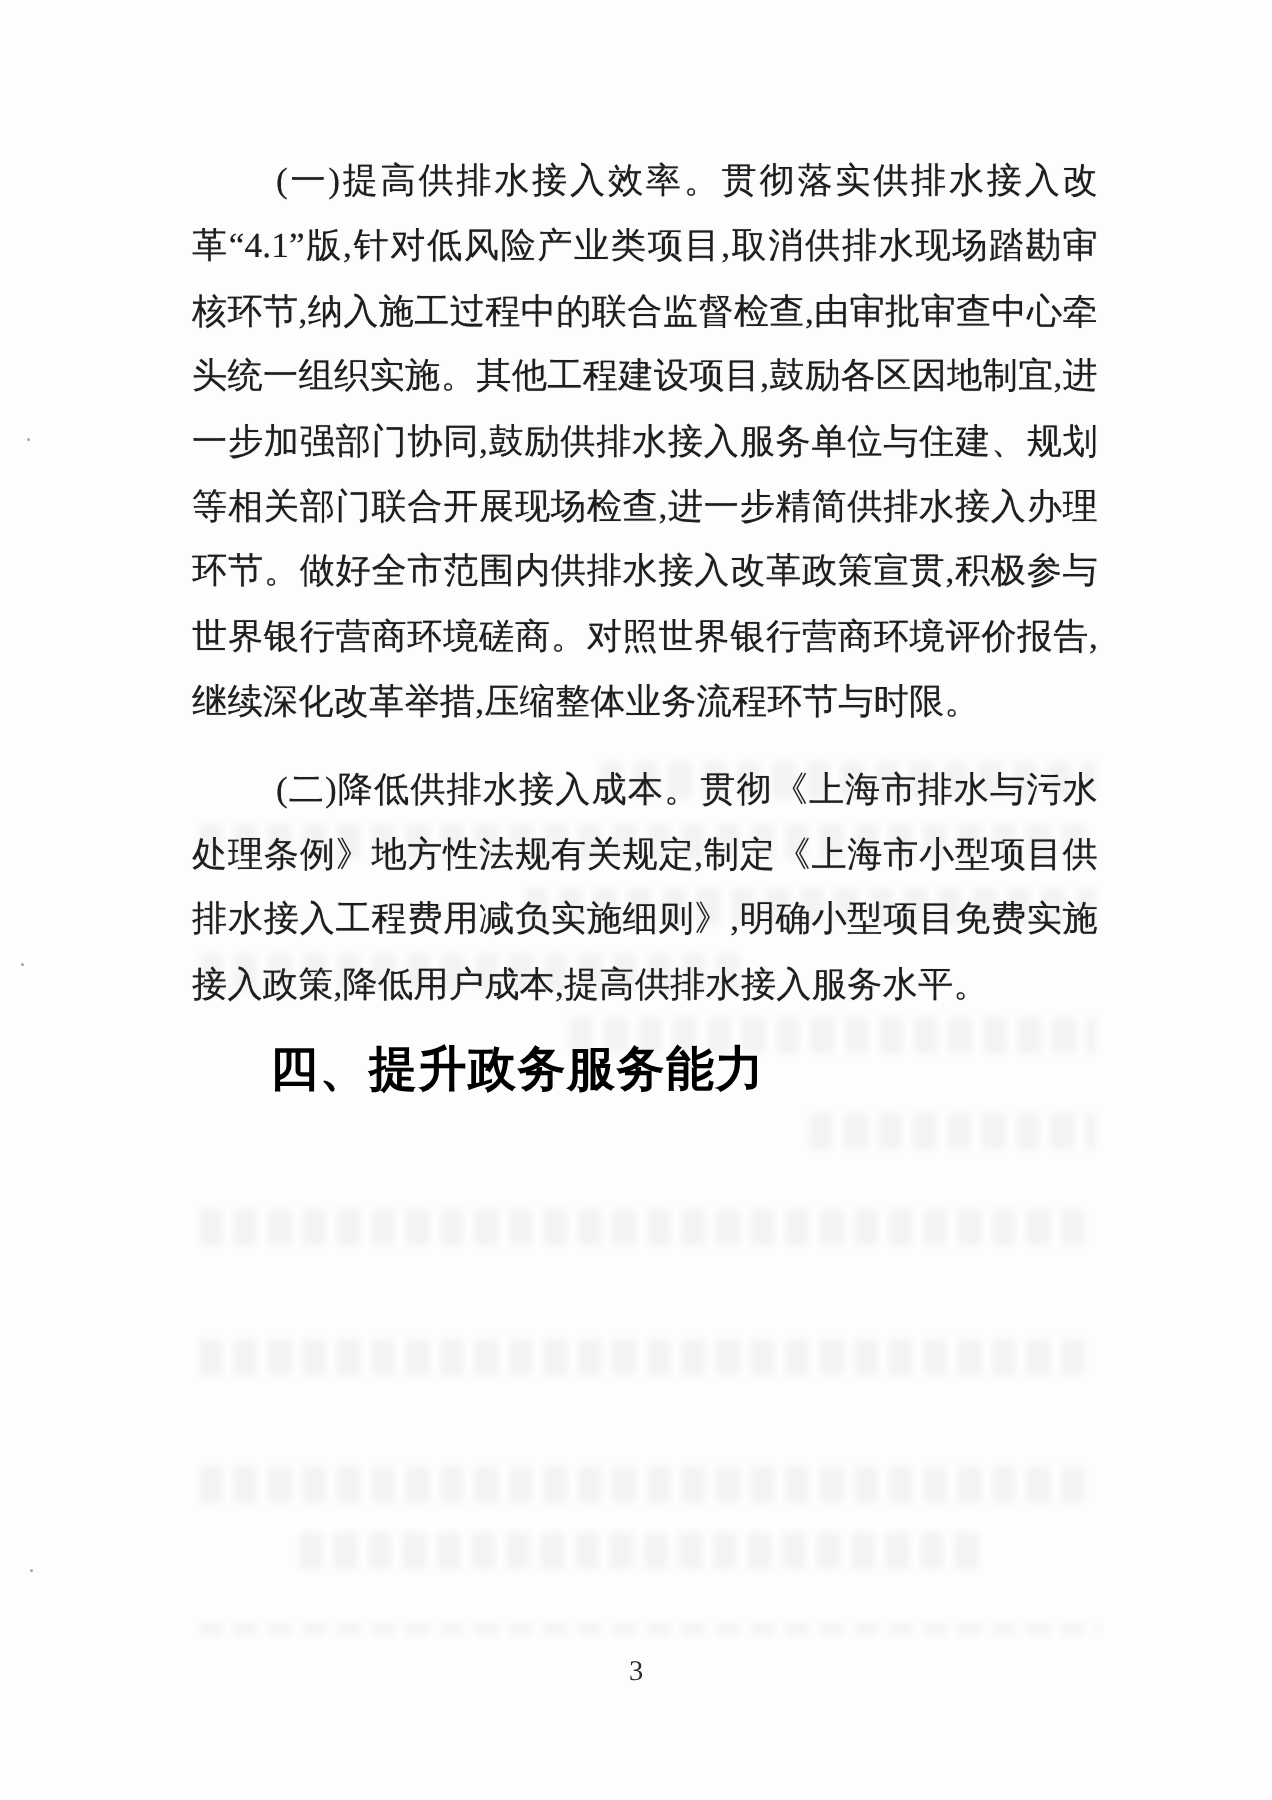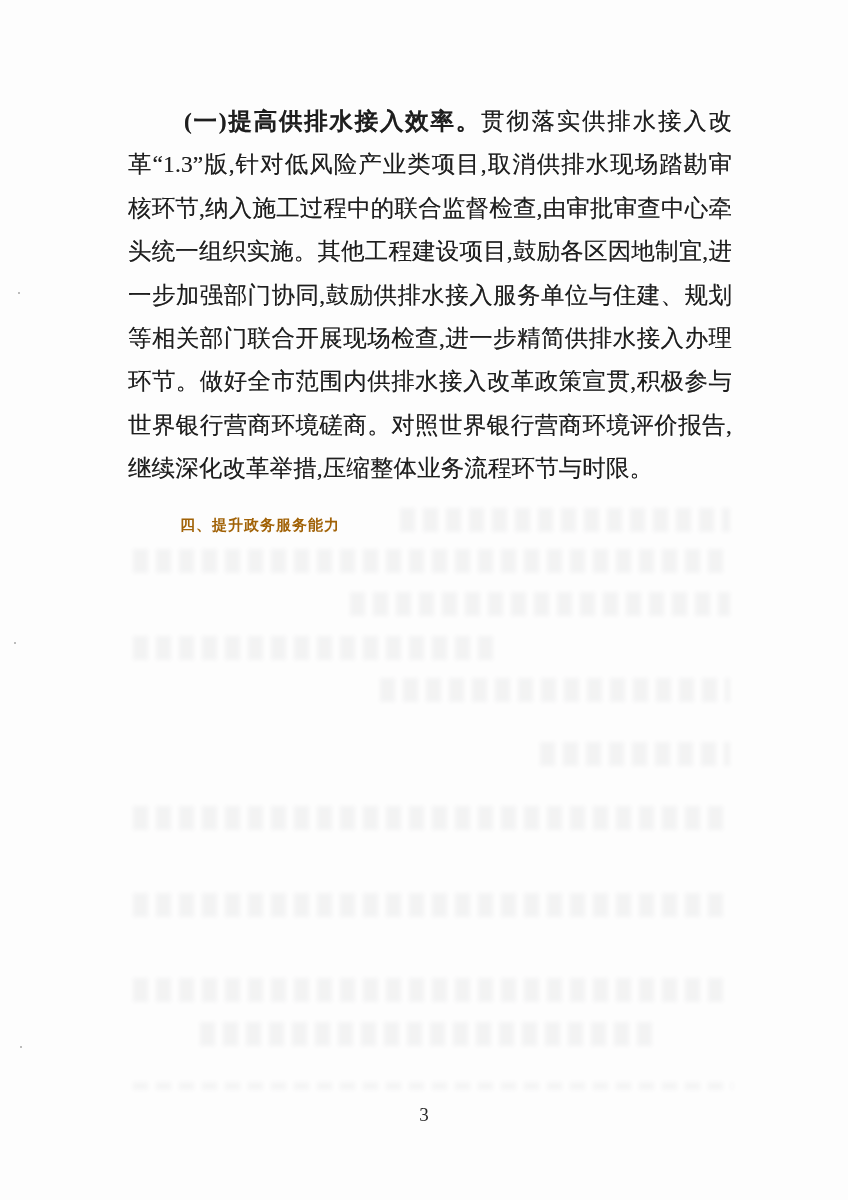--- a/index.html
+++ b/index.html
@@ -27,34 +27,34 @@
     margin: 0;
     font-size: 23.5px;
     line-height: 43.4px;
     text-align: justify;
     text-justify: inter-character;
     text-indent: 56px;
     letter-spacing: 0.1px;
     text-shadow: 0 0 0.5px rgba(25,25,25,0.55);
   }
   .para .lead {
-    font-weight: 700;
+    font-weight: 400;
   }
   .space-before {
     margin-top: 15px;
   }
   .section-heading {
     margin: 12px 0 12px 0;
     padding-left: 52px;
     font-family: "Liberation Sans", "DejaVu Sans", sans-serif;
     font-weight: 700;
-    font-size: 15px;
+    font-size: 32px;
     line-height: 43.4px;
     letter-spacing: 1px;
-    color: #a16207;
+    color: #000000;
   }
   .page-number {
     position: absolute;
     top: 1103px;
     left: 0;
     width: 100%;
     text-align: center;
     font-size: 19px;
     line-height: 24px;
     color: #2a2a2a;
@@ -98,22 +98,23 @@
   <div class="ghost" style="left:133px; top:893px; width:598px;"></div>
   <div class="ghost" style="left:133px; top:978px; width:598px;"></div>
   <div class="ghost" style="left:200px; top:1022px; width:460px;"></div>
   <div class="ghost" style="left:133px; top:1082px; width:600px; height:8px; opacity:0.06;"></div>
   <div class="speck" style="left:18px; top:292px;"></div>
   <div class="speck" style="left:14px; top:642px;"></div>
   <div class="speck" style="left:20px; top:1046px;"></div>
 
   <div class="content">
 
-    <p class="para"><span class="lead">(一)提高供排水接入效率。</span><span>贯彻落实供排水接入改革“1.3”版,针对低风险产业类项目,取消供排水现场踏勘审核环节,纳入施工过程中的联合监督检查,由审批审查中心牵头统一组织实施。其他工程建设项目,鼓励各区因地制宜,进一步加强部门协同,鼓励供排水接入服务单位与住建、规划等相关部门联合开展现场检查,进一步精简供排水接入办理环节。做好全市范围内供排水接入改革政策宣贯,积极参与世界银行营商环境磋商。对照世界银行营商环境评价报告,继续深化改革举措,压缩整体业务流程环节与时限。</span></p>
+    <p class="para"><span class="lead">(一)提高供排水接入效率。</span><span>贯彻落实供排水接入改革“4.1”版,针对低风险产业类项目,取消供排水现场踏勘审核环节,纳入施工过程中的联合监督检查,由审批审查中心牵头统一组织实施。其他工程建设项目,鼓励各区因地制宜,进一步加强部门协同,鼓励供排水接入服务单位与住建、规划等相关部门联合开展现场检查,进一步精简供排水接入办理环节。做好全市范围内供排水接入改革政策宣贯,积极参与世界银行营商环境磋商。对照世界银行营商环境评价报告,继续深化改革举措,压缩整体业务流程环节与时限。</span></p>
 
+    <p class="para space-before"><span class="lead">(二)降低供排水接入成本。</span><span>贯彻《上海市排水与污水处理条例》地方性法规有关规定,制定《上海市小型项目供排水接入工程费用减负实施细则》,明确小型项目免费实施接入政策,降低用户成本,提高供排水接入服务水平。</span></p>
 
     <h2 class="section-heading">四、提升政务服务能力</h2>
 
 
 
   </div>
 
   <div class="page-number">3</div>
 
 </div>

